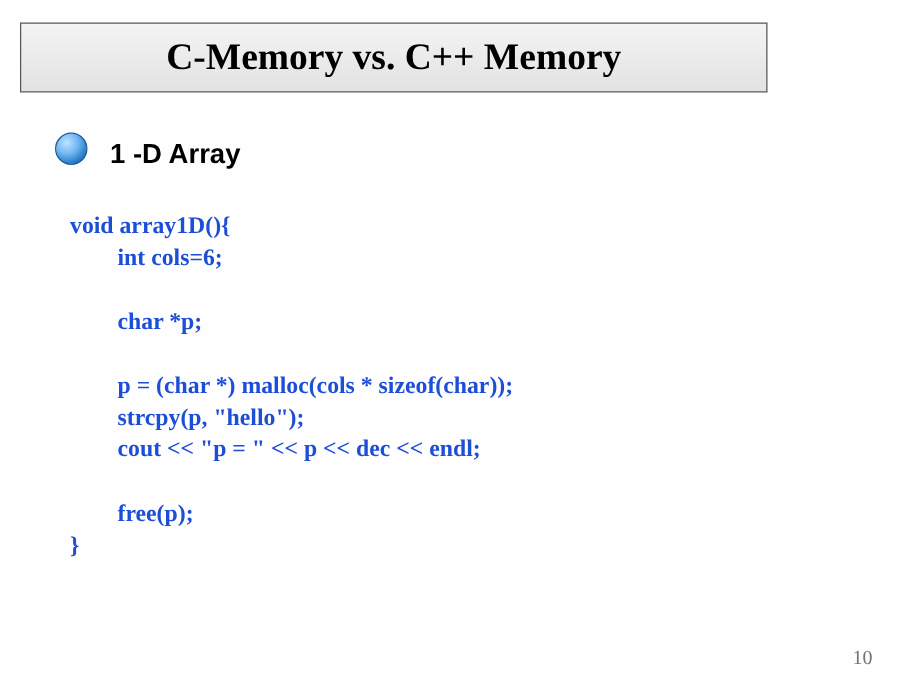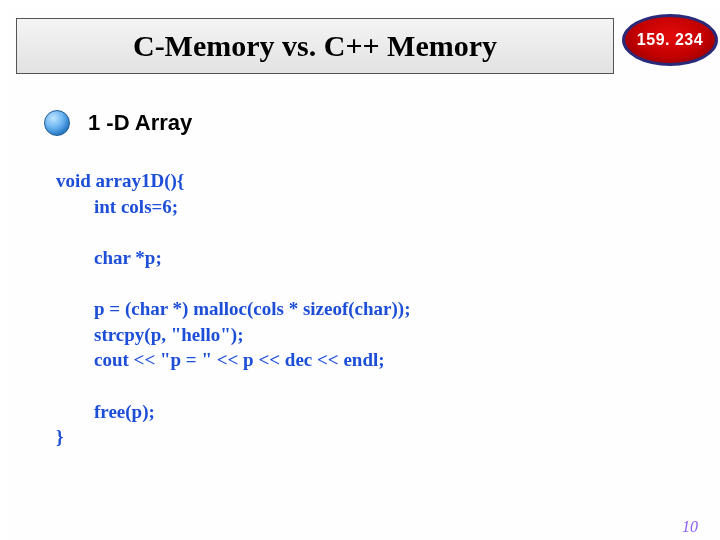--- a/index.html
+++ b/index.html
@@ -16,52 +16,49 @@
   }
   .badge {
     position: absolute; top: 6px; left: 614px; width: 96px; height: 52px;
     background: radial-gradient(ellipse at 50% 40%, #e30b0b 0%, #c20000 55%, #7a0000 100%);
     border: 3px solid #2a2a7a;
     border-radius: 48px / 26px;
     display: flex; align-items: center; justify-content: center;
   }
   .badge-text { color: #fff; font-family: Arial, Helvetica, sans-serif; font-weight: bold; font-size: 16px; letter-spacing: .5px; }
   .bullet-row {
-    position: absolute; top: 94px; left: 32px; display: flex; align-items: center; gap: 14px;
+    position: absolute; top: 94px; left: 32px; display: flex; align-items: flex-start; gap: 14px;
   }
   .bullet-icon {
     width: 26px; height: 26px; border-radius: 50%;
     background: radial-gradient(circle at 35% 30%, #bfe3ff 0%, #6fb7f2 40%, #2e7fc9 70%, #1a5a96 100%);
     border: 1px solid #1a5a96;
     flex: none;
   }
   .bullet-label { font-family: Arial, Helvetica, sans-serif; font-weight: bold; font-size: 22px; color: #000; }
   .code {
     position: absolute; top: 156px; left: 40px; width: 640px;
     font-family: "Times New Roman", Times, serif; font-weight: bold; font-size: 19px;
     color: #1d4ed8; line-height: 1.35;
     white-space: pre;
   }
   .pagenum {
     position: absolute; bottom: 8px; right: 26px;
-    font-family: "Times New Roman", Times, serif; font-size: 16px; color: #8b5cf6; font-style: italic;
+    font-family: "Times New Roman", Times, serif; font-size: 16px; color: #737373;
   }
 </style>
 </head>
 <body>
 
 <div class="slide">
 
   <div class="titlebar">
     <span class="title">C-Memory vs. C++ Memory</span>
   </div>
 
-  <div class="badge">
-    <span class="badge-text">159. 234</span>
-  </div>
 
   <div class="bullet-row">
     <span class="bullet-icon"></span>
     <span class="bullet-label">1 -D Array</span>
   </div>
 
   <div class="code"><span>void array1D(){</span>
 <span>        int cols=6;</span>
 <span></span>
 <span>        char *p;</span>

